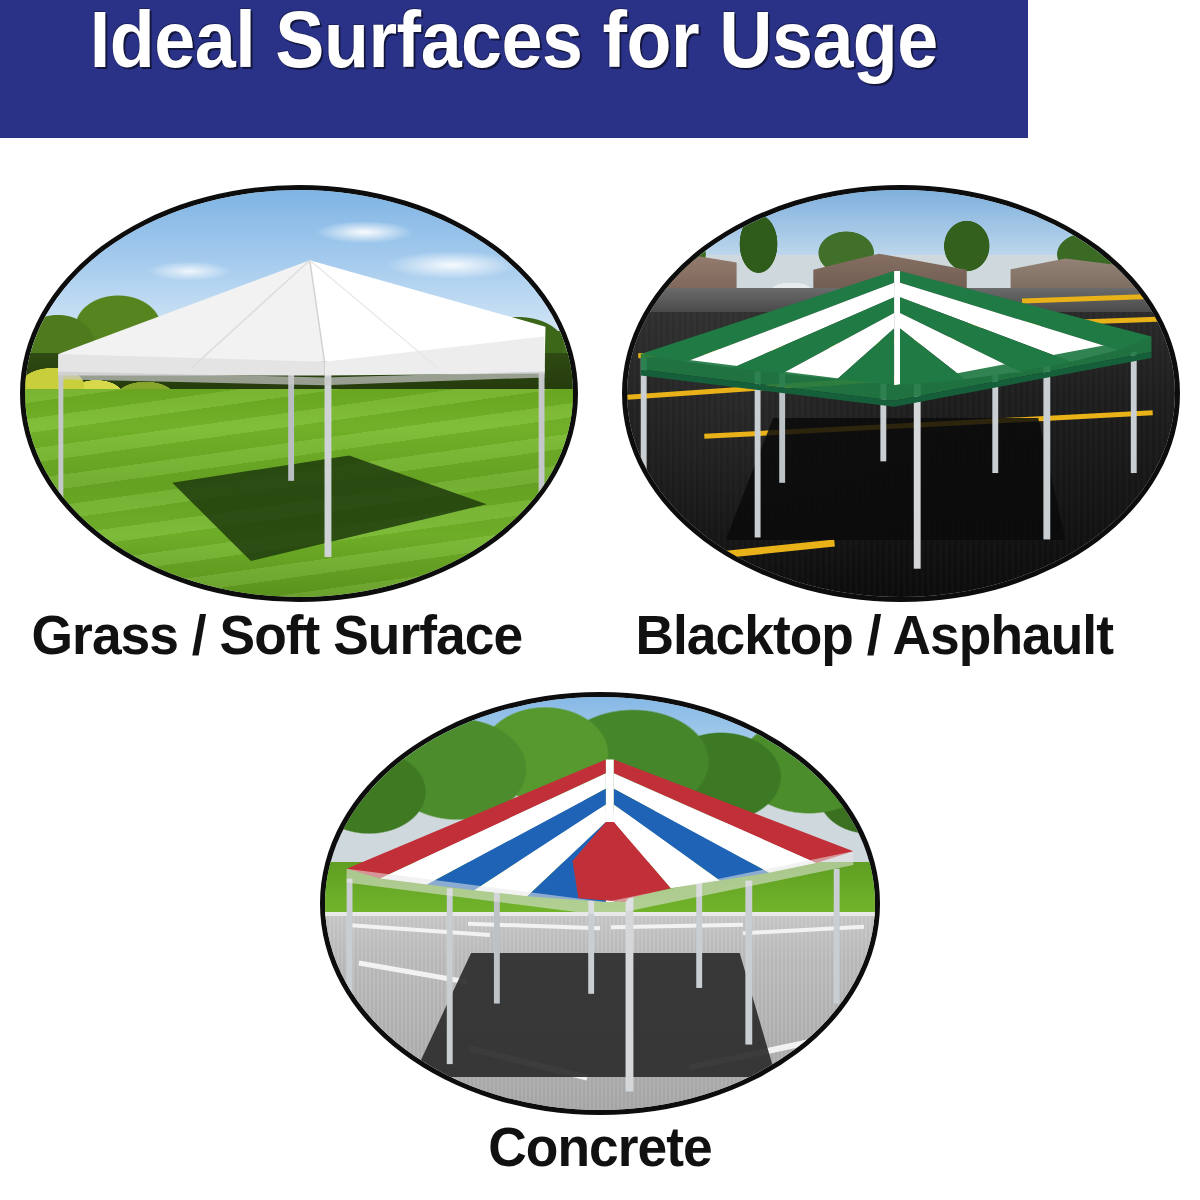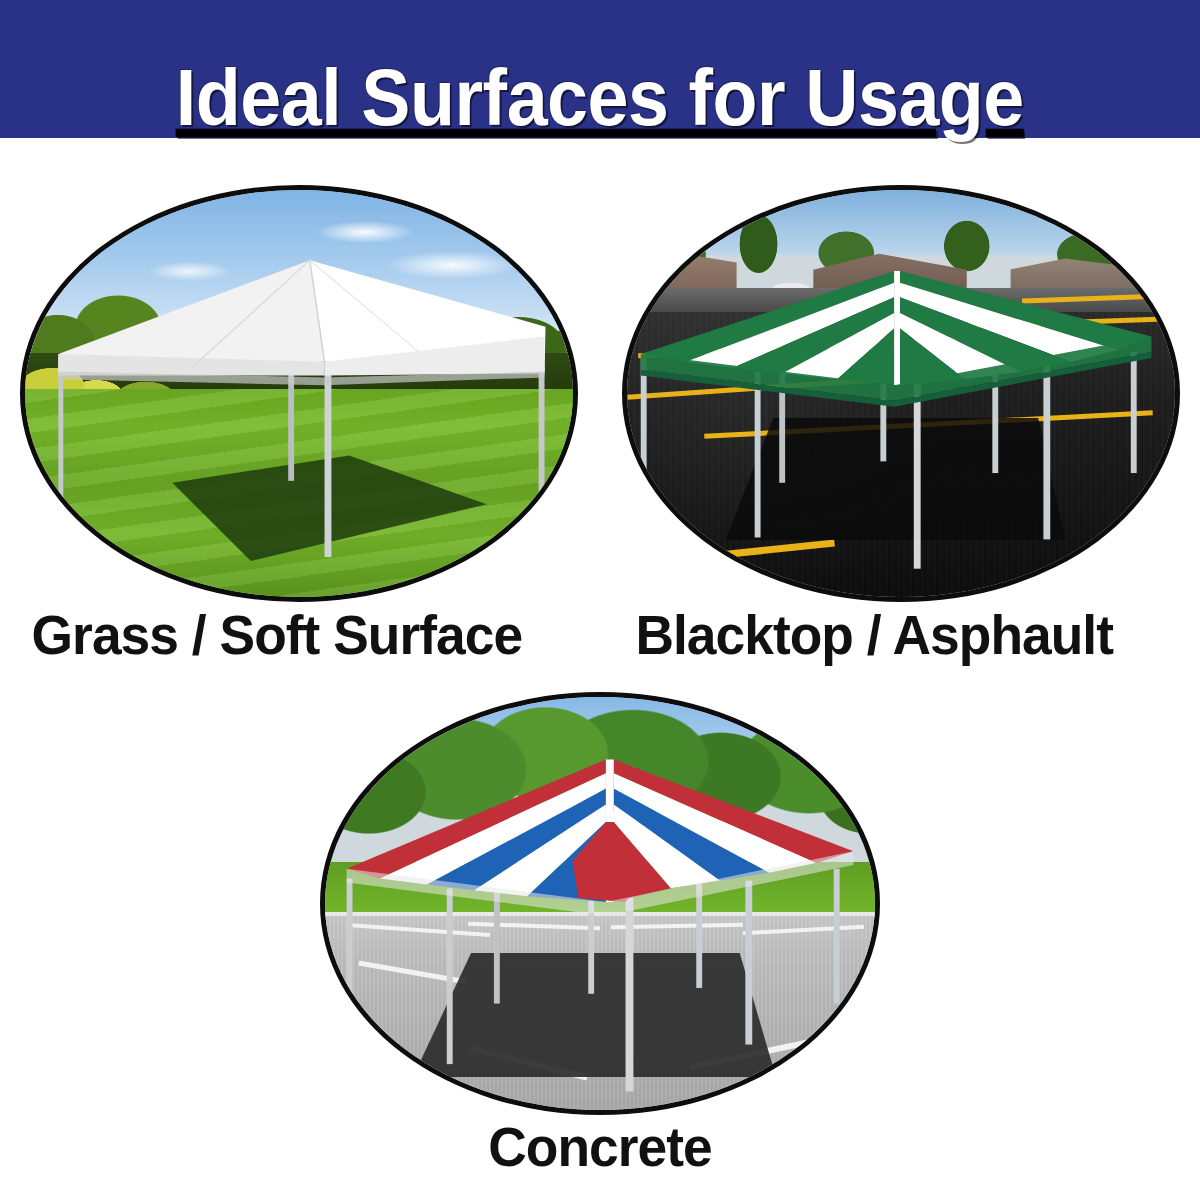--- a/index.html
+++ b/index.html
@@ -7,23 +7,23 @@
   html,body { width:1200px; height:1200px; }
   body {
     background:#ffffff;
     font-family:"Liberation Sans", sans-serif;
     overflow:hidden;
     position:relative;
   }
 
   
   .banner {
-    position:absolute; left:0; top:0; width:1200px; height:138px;
+    position:absolute; left:0; top:0; width:1028px; height:138px;
     background:#2a3288;
-    display:flex; align-items:flex-end; justify-content:center;text-decoration:underline;
+    display:flex; align-items:flex-start; justify-content:center;
   }
   .banner-title {
     color:#ffffff;
     font-family:"Liberation Sans Narrow","Liberation Sans", sans-serif;
     font-weight:bold;
     font-size:80px;
     line-height:1;
     letter-spacing:-0.5px;
     transform:scaleX(0.92);
     text-shadow: 2px 2px 0 rgba(0,0,0,0.55), -1px -1px 0 rgba(0,0,0,0.3);

